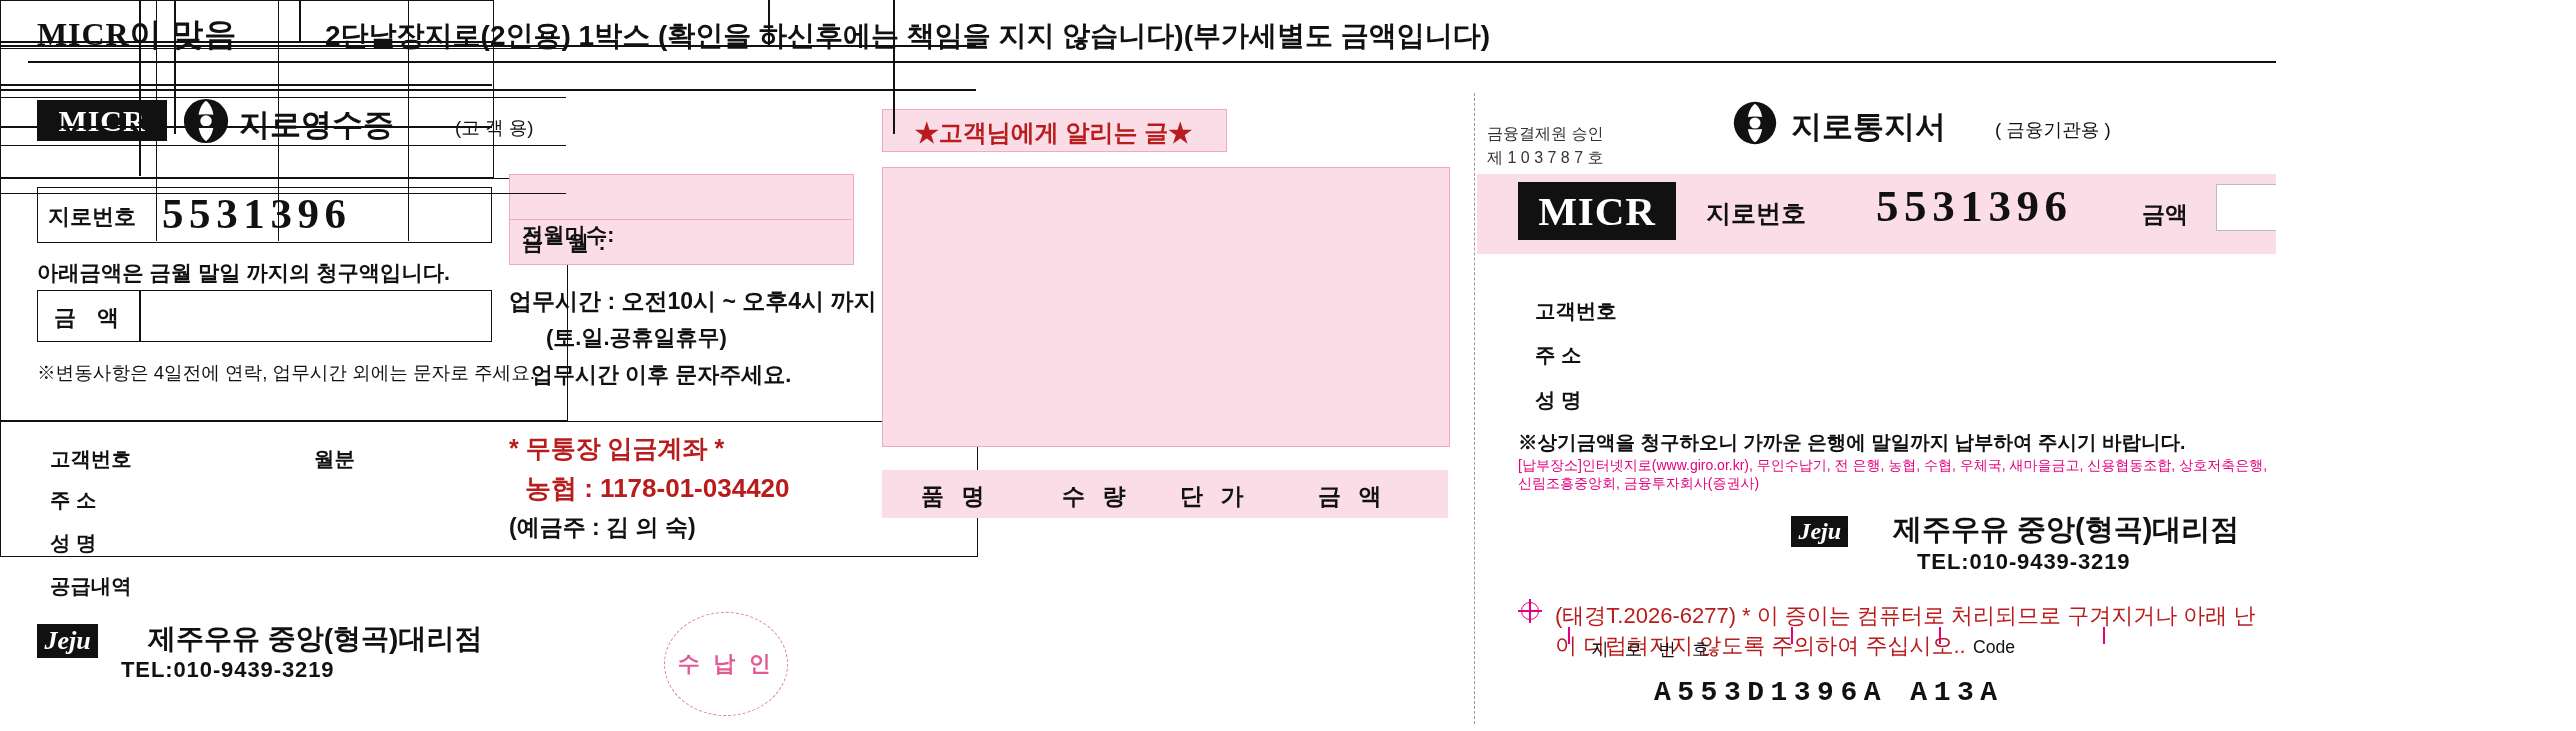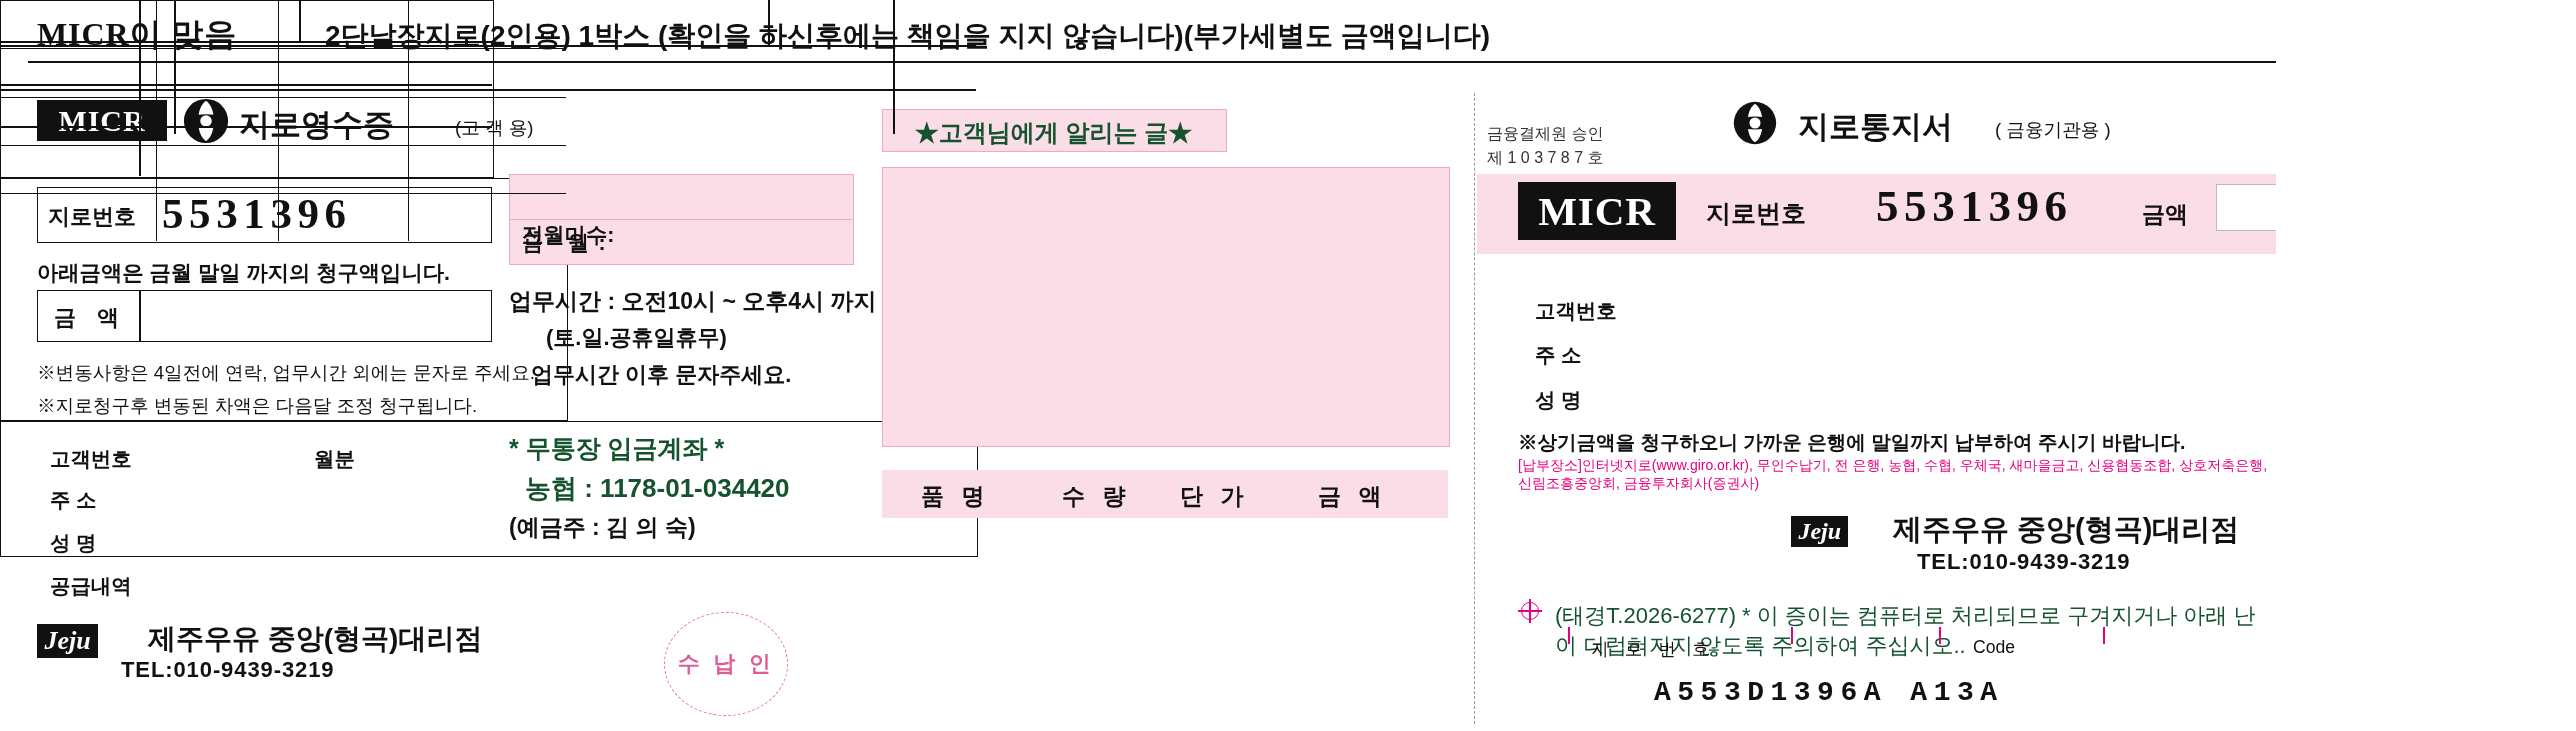--- a/index.html
+++ b/index.html
@@ -1,20 +1,20 @@
 <!DOCTYPE html>
 <html style="font-size:15px"><head>
 <meta charset="utf-8">
 <style>
   html,body{margin:0;padding:0;background:#ffffff;}
   body{width:2576px;height:731px;font-family:"Liberation Sans",sans-serif;color:#111;}
   #sheet{position:relative;width:2276px;height:731px;overflow:hidden;background:#fff;}
 
   .abs{position:absolute;}
-  .pink{color:#14532d;}
+  .pink{color:#b91c1c;}
   #micr-title{left:37px;top:13px;font-family:"Liberation Serif",serif;font-size:32px;font-weight:bold;letter-spacing:0.9px;}
   #top-desc{left:325px;top:16.7px;font-size:28px;font-weight:bold;letter-spacing:0px;}
   .hline{position:absolute;background:#111;}
 
   #micr-badge{left:37px;top:100px;width:130px;height:41px;background:#111;color:#fff;
       font-family:"Liberation Serif",serif;font-weight:bold;font-size:30px;text-align:center;line-height:41px;letter-spacing:0.9px;}
   #giro-logo{left:182px;top:97px;width:48px;height:48px;}
   #rcpt-title{left:239px;top:104px;font-size:31px;font-weight:bold;}
   #rcpt-sub{left:455px;top:115px;font-size:18.6px;}
 
@@ -71,21 +71,21 @@
   #itbl .h{position:absolute;background:#111;height:0.9px;}
   #itbl-head{left:882px;top:470px;width:566px;height:48px;background:#fbdde8;}
   .icol{position:absolute;top:481px;font-size:23px;font-weight:bold;letter-spacing:5.6px;text-align:center;}
 
   
   #vdash{left:1474px;top:93px;width:0.9px;height:631px;border-left:1.9px dashed #999;}
   #appr1{left:1487px;top:124px;font-size:16px;color:#333;}
   #appr2{left:1487px;top:148px;font-size:16px;color:#333;}
 
   #giro-logo2{left:1732px;top:100px;width:46px;height:46px;}
-  #notice-title2{left:1791px;top:106px;font-size:31px;font-weight:bold;margin-left:7px;}
+  #notice-title2{left:1791px;top:106px;font-size:31px;font-weight:bold;}
   #notice-sub2{left:1995px;top:117px;font-size:18.6px;}
 
   #pinkband{left:1477px;top:174px;width:1099px;height:80px;background:#fbdde8;}
   #micr-badge2{left:1518px;top:182px;width:158px;height:58px;background:#111;color:#fff;
       font-family:"Liberation Serif",serif;font-weight:bold;font-size:41px;text-align:center;line-height:58px;letter-spacing:0.9px;}
   #giro-no-label2{left:1706px;top:197px;font-size:25px;font-weight:bold;}
   #giro-no-val2{left:1876px;top:180px;font-family:"Liberation Serif",serif;font-size:45px;font-weight:bold;letter-spacing:5.6px;}
   #amt-label2{left:2142px;top:199px;font-size:23px;font-weight:bold;}
   #amt-input2{left:2216px;top:184px;width:327px;height:45px;background:#fff;border:0.9px solid #bbb;}
   #won2{left:2556px;top:197px;font-size:22px;font-weight:bold;}
@@ -150,21 +150,20 @@
   <div class="abs" id="giro-no-label">지로번호</div>
   <div class="abs" id="giro-no-val">5531396</div>
 
   <div class="abs" id="amt-note">아래금액은  금월 말일 까지의 청구액입니다.</div>
 
   <div class="abs thinbox" id="amt-box"></div>
   <div class="abs" id="amt-box-div"></div>
   <div class="abs" id="amt-label">금 액</div>
 
   <div class="abs" id="note1">※변동사항은 4일전에 연락, 업무시간 외에는 문자로 주세요.</div>
-  <div class="abs" id="note2">※지로청구후 변동된 차액은 다음달 조정 청구됩니다.</div>
 
   <div id="ltbl">
     <div class="h" style="left:0;top:41px;width:492px;"></div>
     <div class="h" style="left:0;top:84px;width:492px;"></div>
     <div class="h" style="left:0;top:126px;width:492px;"></div>
     <div class="v" style="left:139px;top:0;height:176px;"></div>
     <div class="v" style="left:299px;top:0;height:41px;"></div>
   </div>
   <div class="lcell" style="left:50px;top:445px;">고객번호</div>
   <div class="lcell" style="left:314px;top:445px;">월분</div>

